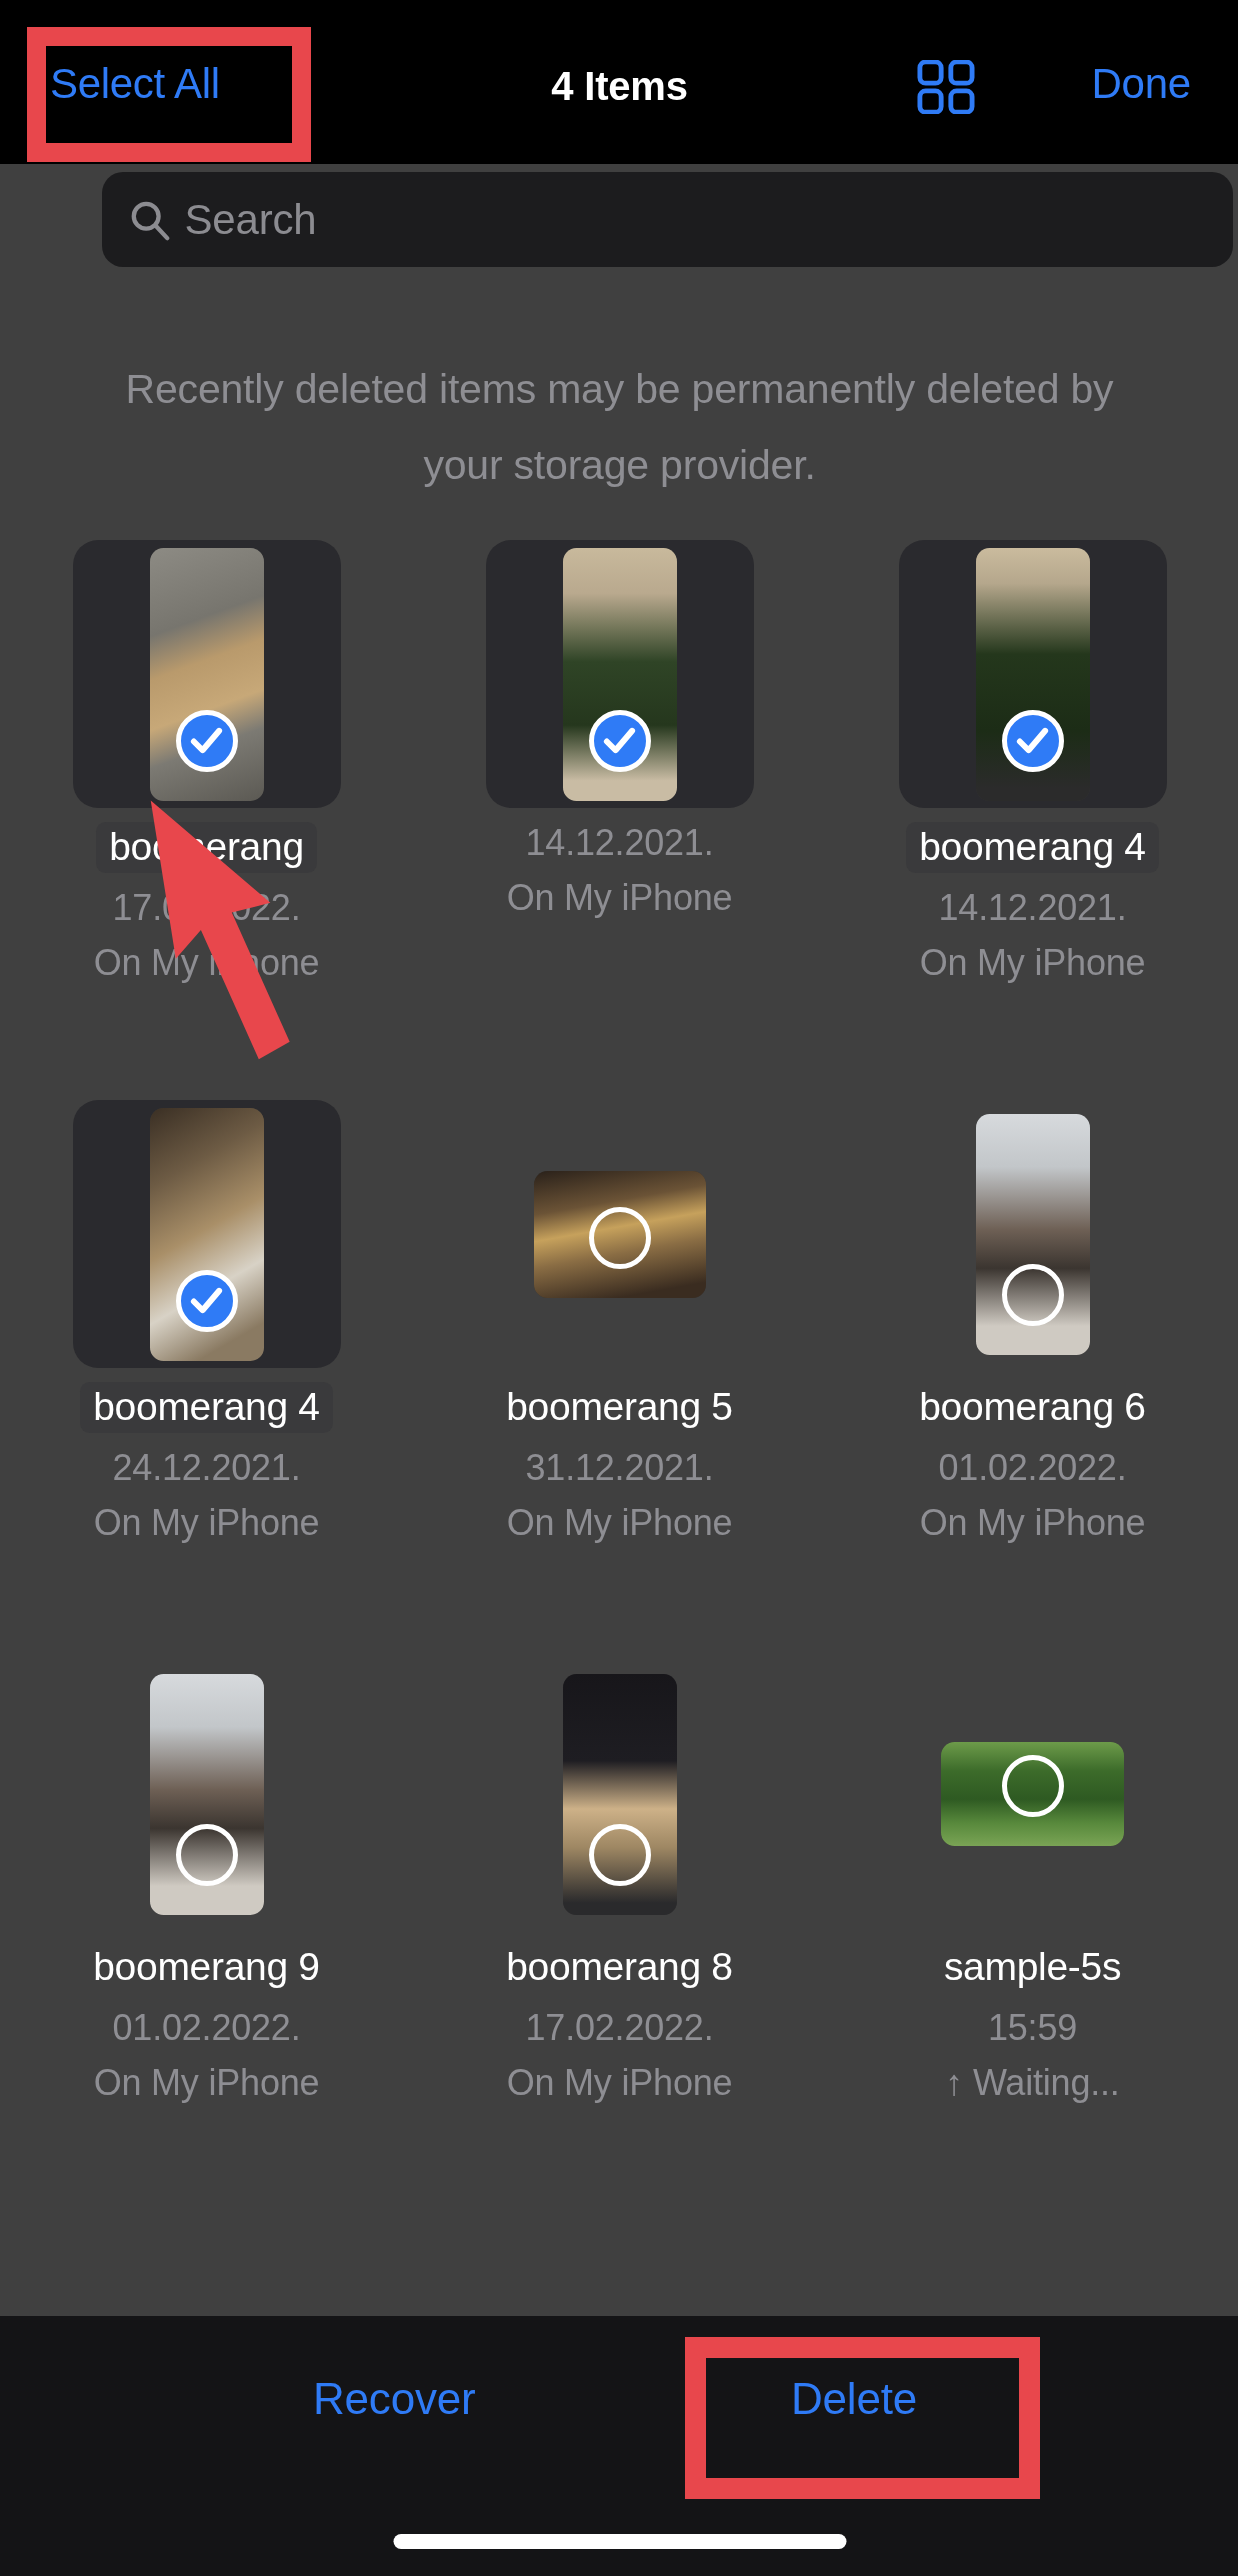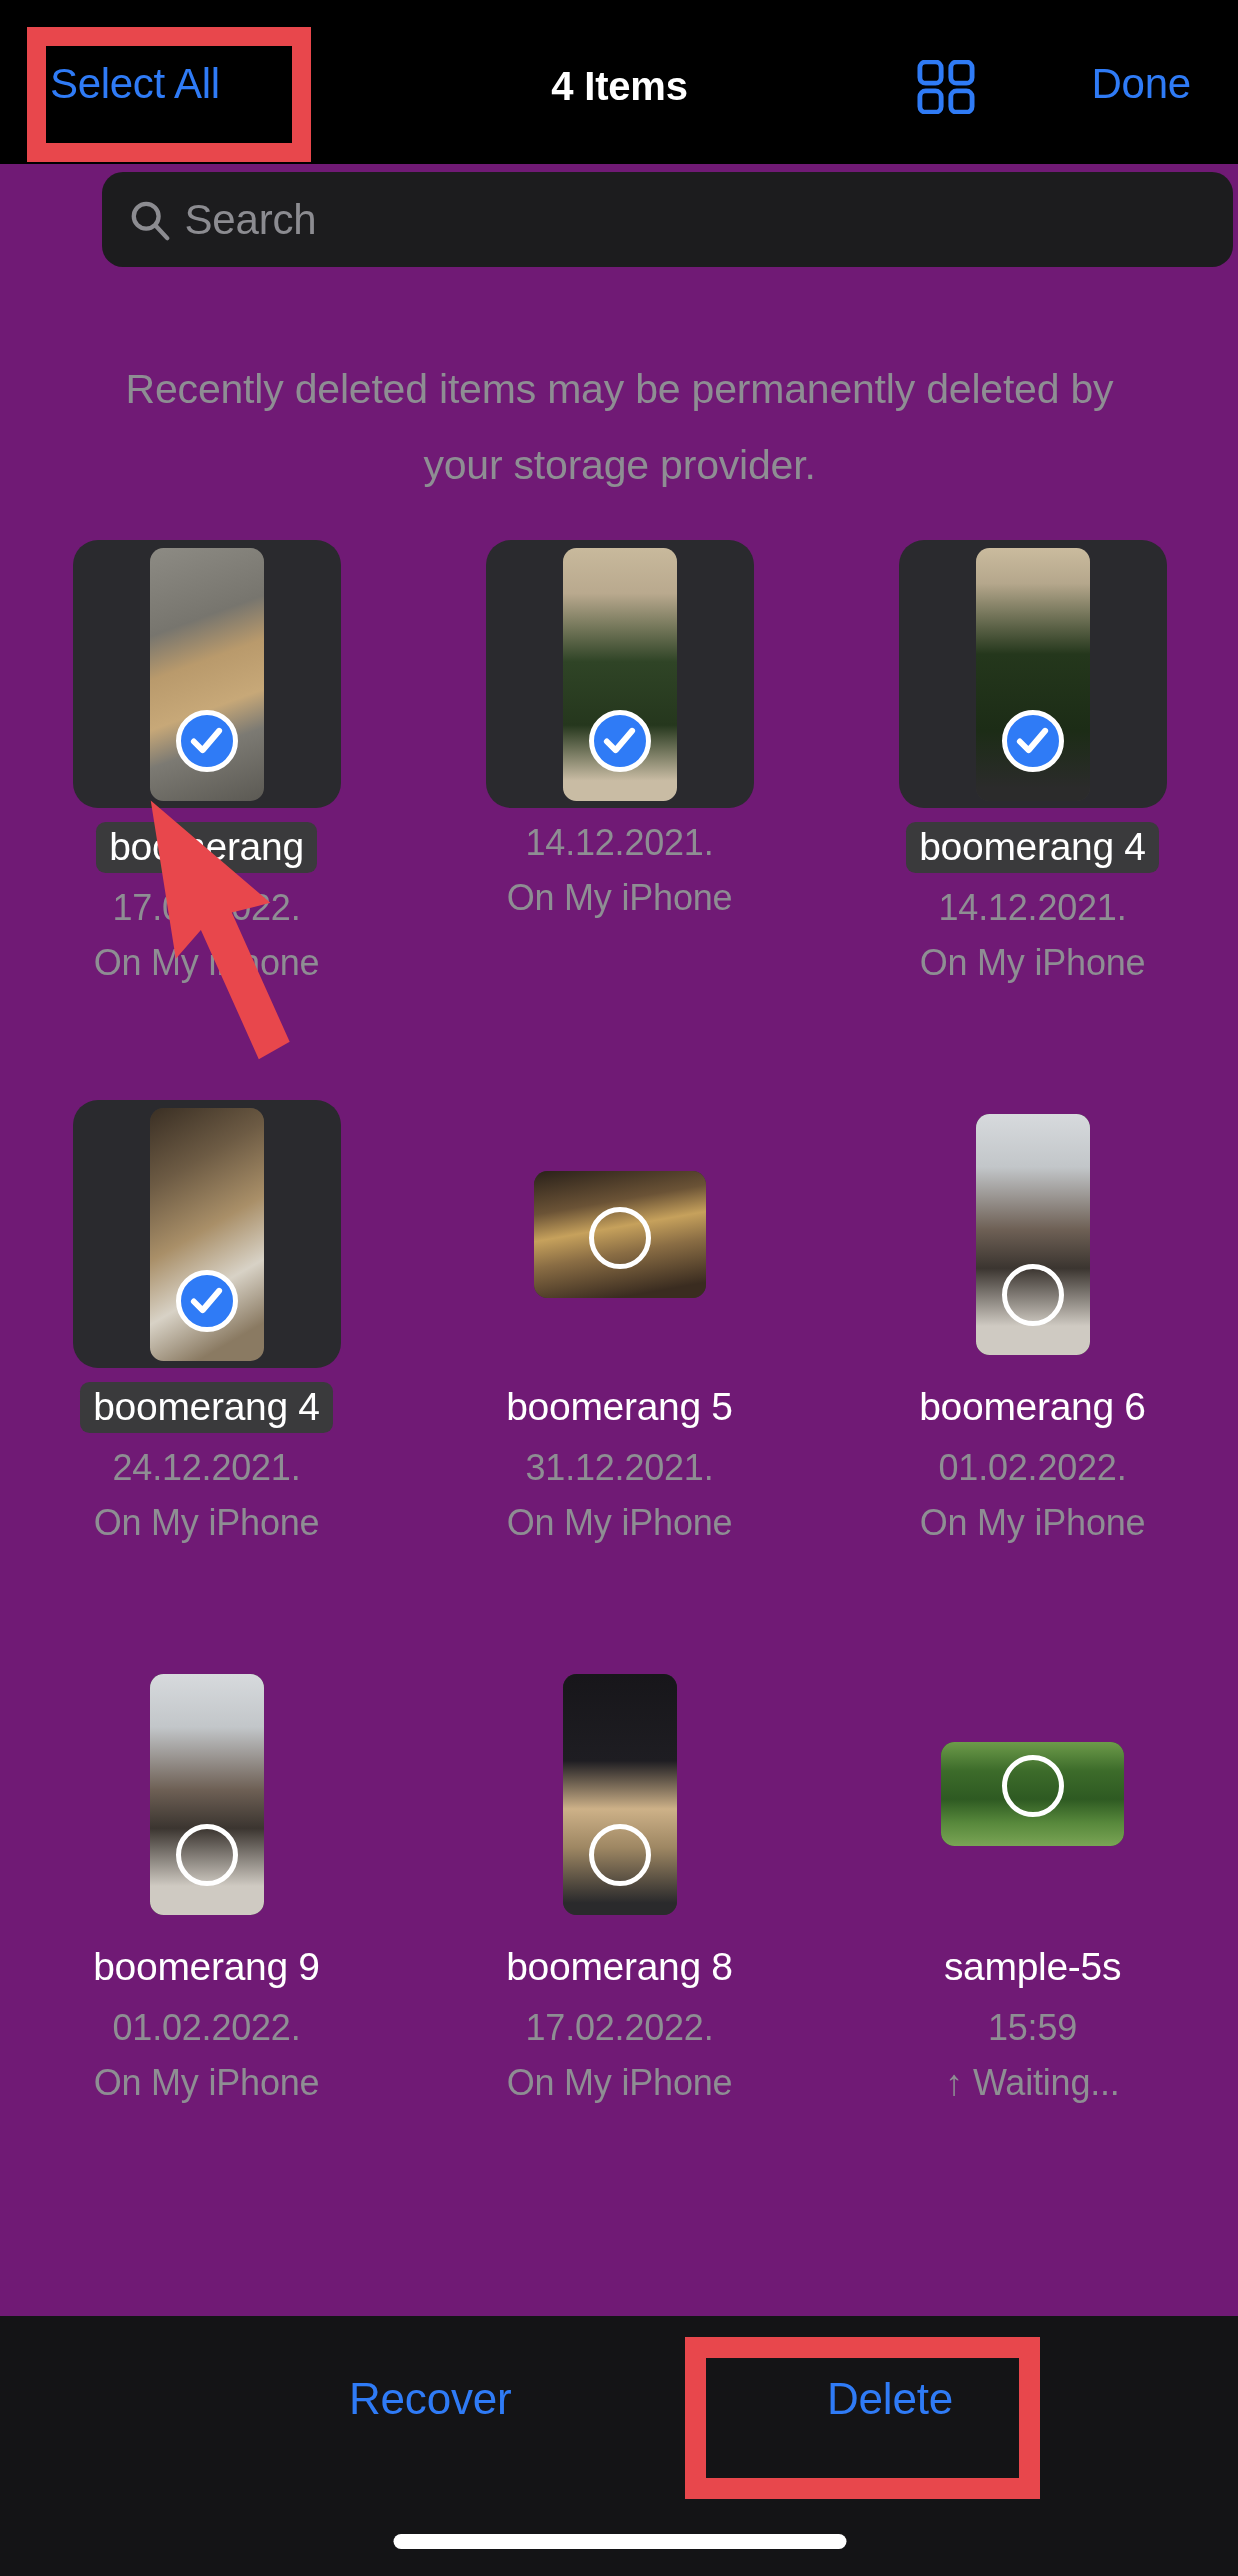--- a/index.html
+++ b/index.html
@@ -7,21 +7,21 @@
   html, body {
     width:1239px; height:2576px;
     background:#000;
     font-family:"Liberation Sans", sans-serif;
     -webkit-font-smoothing:antialiased;
     overflow:hidden;
   }
   #screen {
     position:relative;
     width:1239px; height:2576px;
-    background:#701a75;
+    background:#404040;
   }
 
   
   .nav-bar {
     position:absolute; left:0; top:0;
     width:1239px; height:164px;
     display:flex; align-items:center;
     background:#000;
   }
   .nav-left {
@@ -141,21 +141,20 @@
   
   .toolbar {
     position:absolute; left:0; top:2316px;
     width:1239px; height:260px;
     background:#141416;
   }
   .tb-btn {
     position:absolute; top:58px;
     font-size:44px; color:#2F7BF6; letter-spacing:-0.2px;
     white-space:nowrap;
-    margin-left:36px;
   }
   #tb-recover { left:313px; }
   #tb-delete  { left:791px; }
   .home-ind {
     position:absolute; left:50%; transform:translateX(-50%);
     bottom:27px; width:453px; height:15.4px;
     background:#FFFFFF; border-radius:7.7px;
   }
 
   

